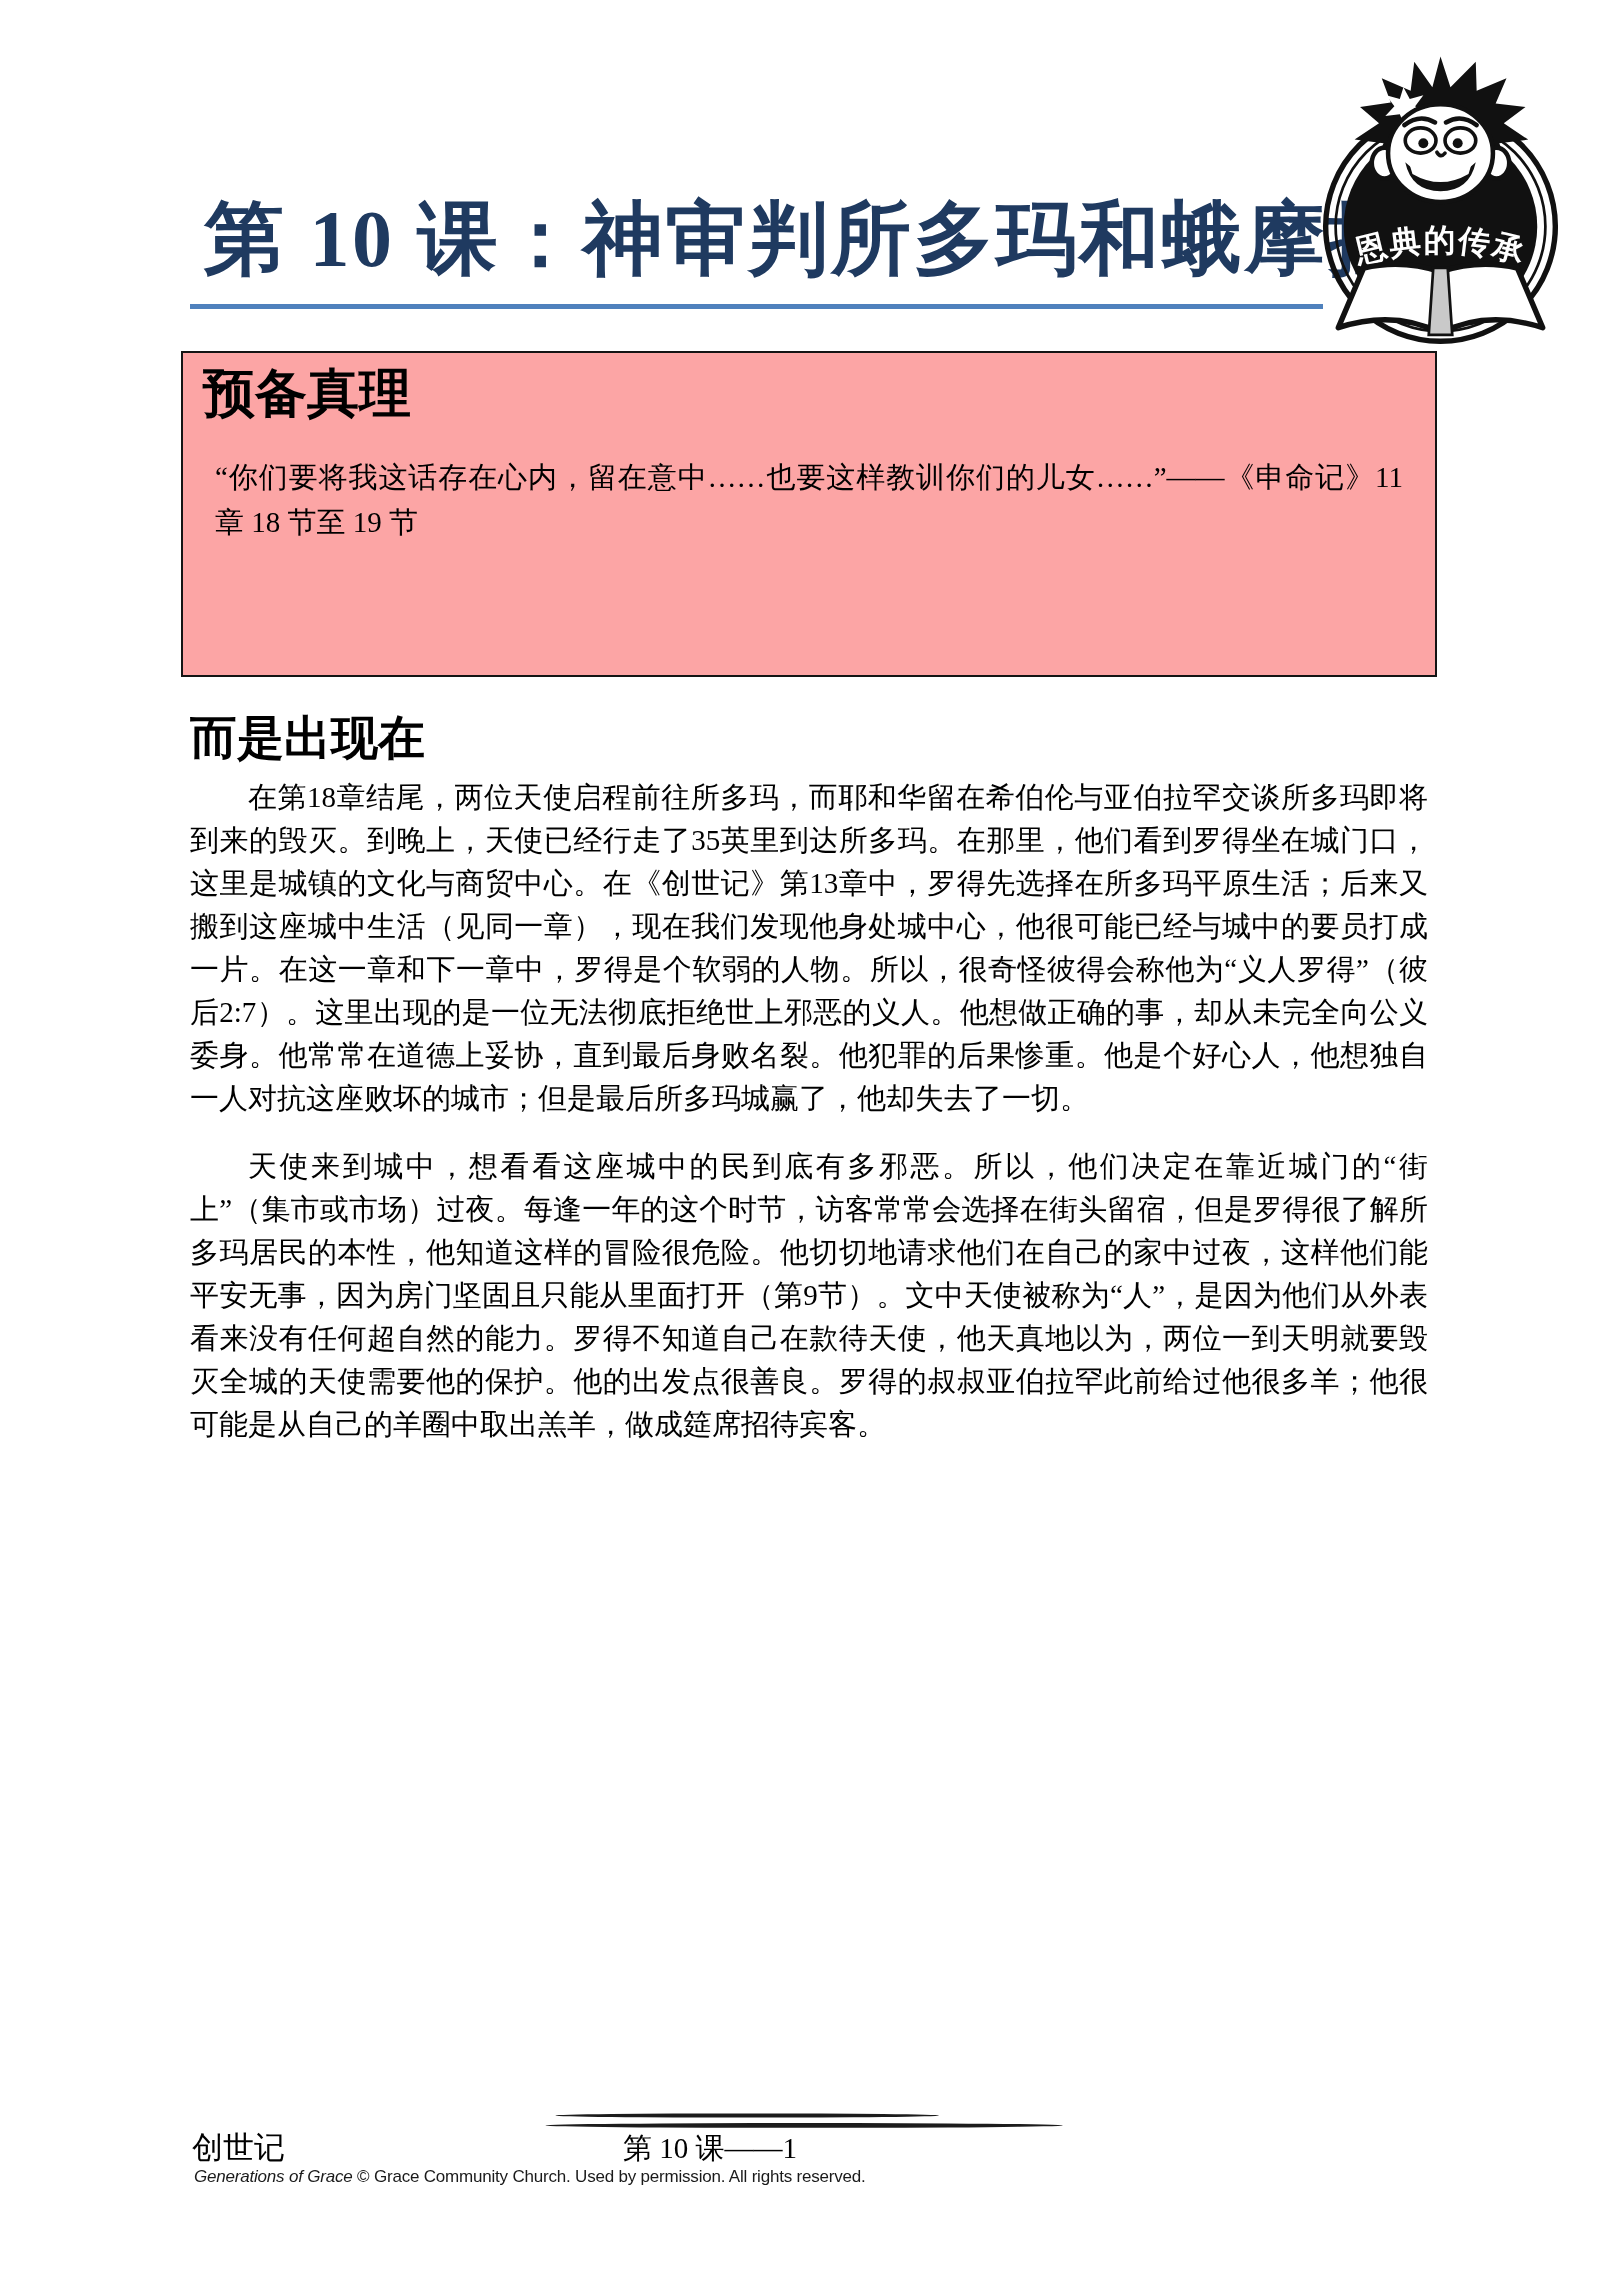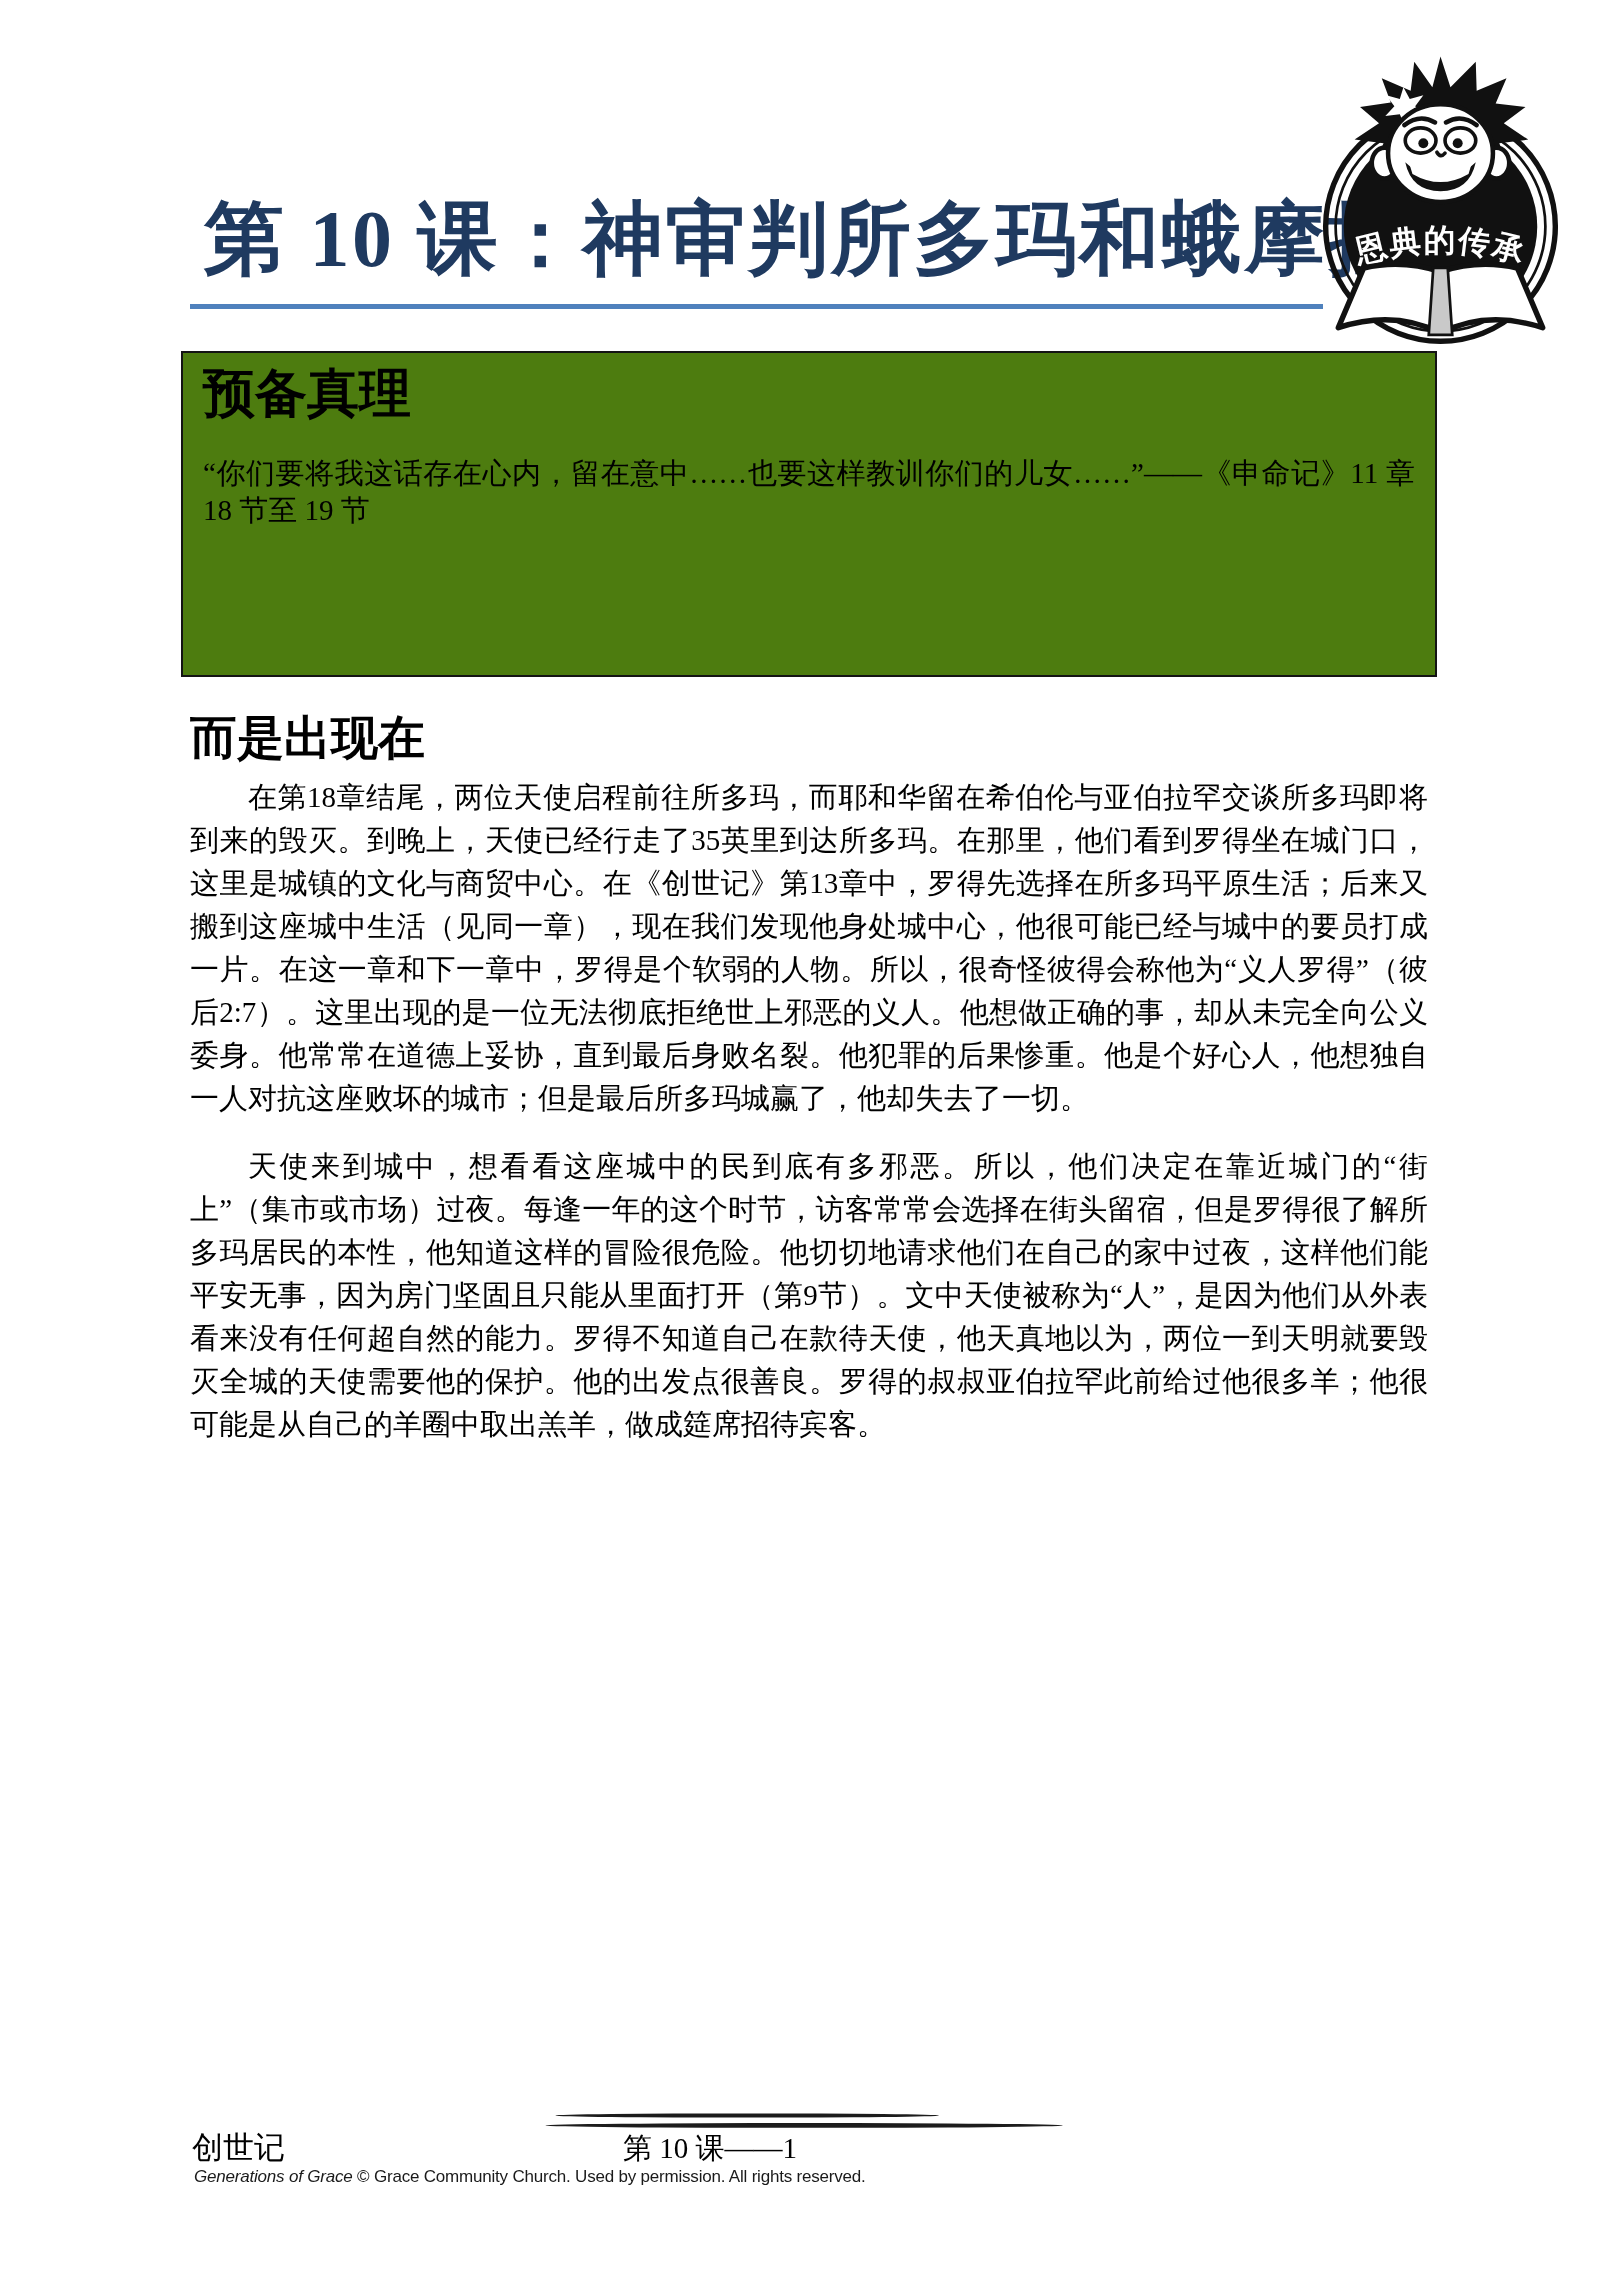--- a/index.html
+++ b/index.html
@@ -16,24 +16,24 @@
   }
   .title-rule {
     position:absolute; left:190px; top:304px; width:1133px; height:5.4px;
     background:#4f81bd;
   }
   .logo { position:absolute; left:1313px; top:51px; width:255px; height:302px; }
   
   .prepare-box {
     position:absolute; left:181px; top:351px; width:1256px; height:326px;
     border:2.7px solid #141414; box-sizing:border-box; padding:11px 20px 0 20px;
-    background:#4d7c0f;
+    background:#fca5a5;
   }
   .prepare-box h2 { margin:0; font-size:52px; font-weight:bold; line-height:1.15; }
-  .prepare-box p { font-size:29px; line-height:37px; text-align:justify; margin:0; }
+  .prepare-box p { font-size:29px; line-height:45px; text-align:justify; margin:12px; }
   .box-quote { margin-top:31px !important; }
   .box-note  { margin-top:18px !important; }
   
   .bg-section { position:absolute; left:190px; top:711px; width:1238px; }
   .bg-section h2 { margin:0 0 11px 0; font-size:47px; font-weight:bold; line-height:1.15; }
   .bg-section p {
     font-size:29px; line-height:43px; text-align:justify; text-indent:2em;
     margin:0 0 25px 0;
   }
   

